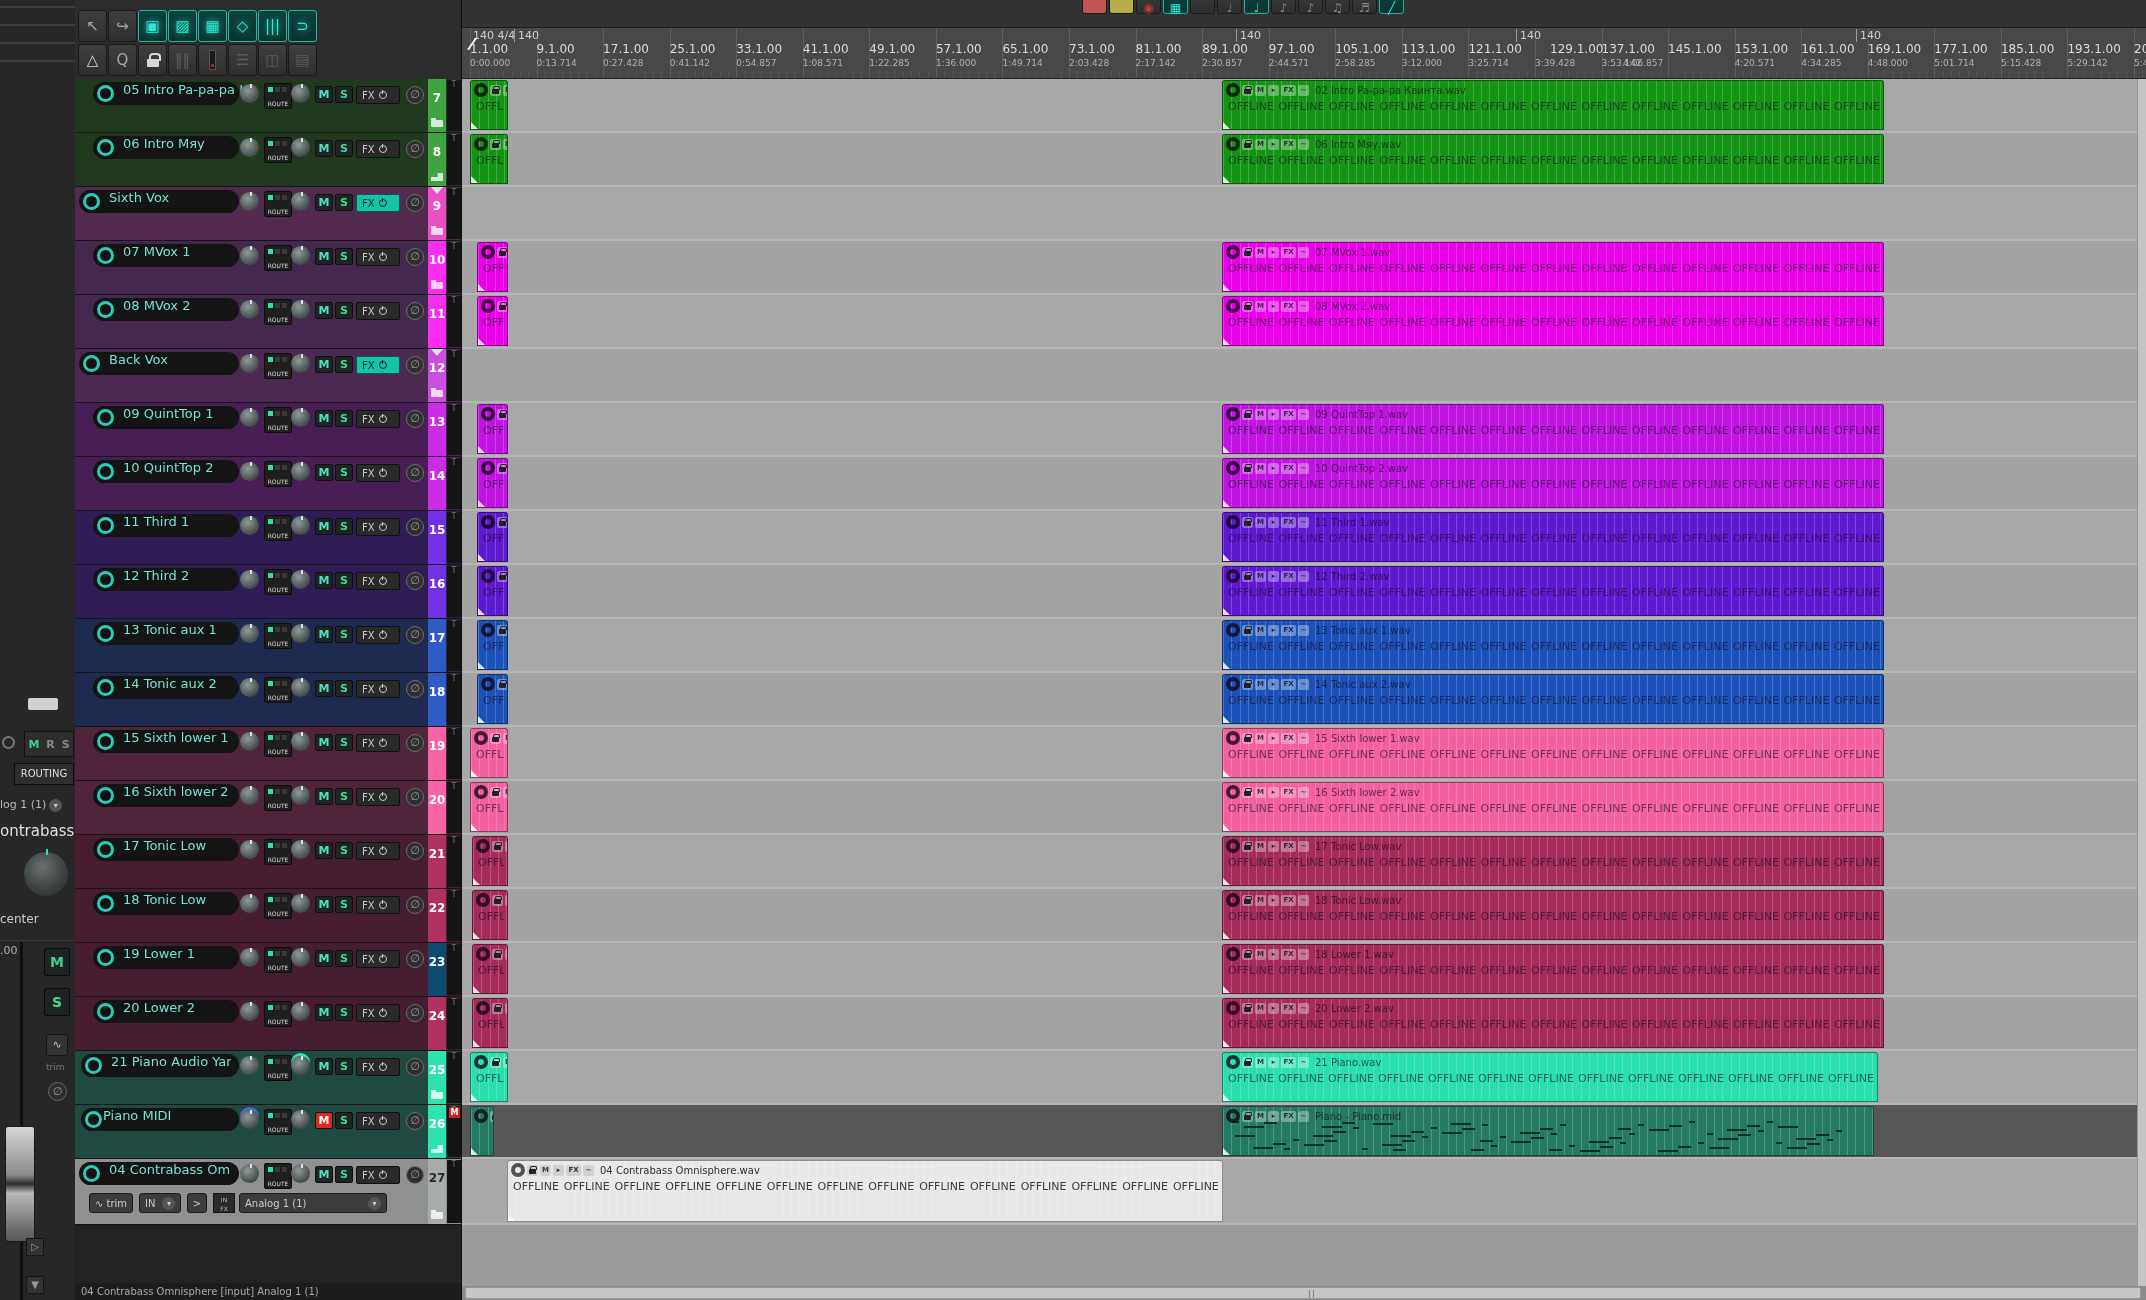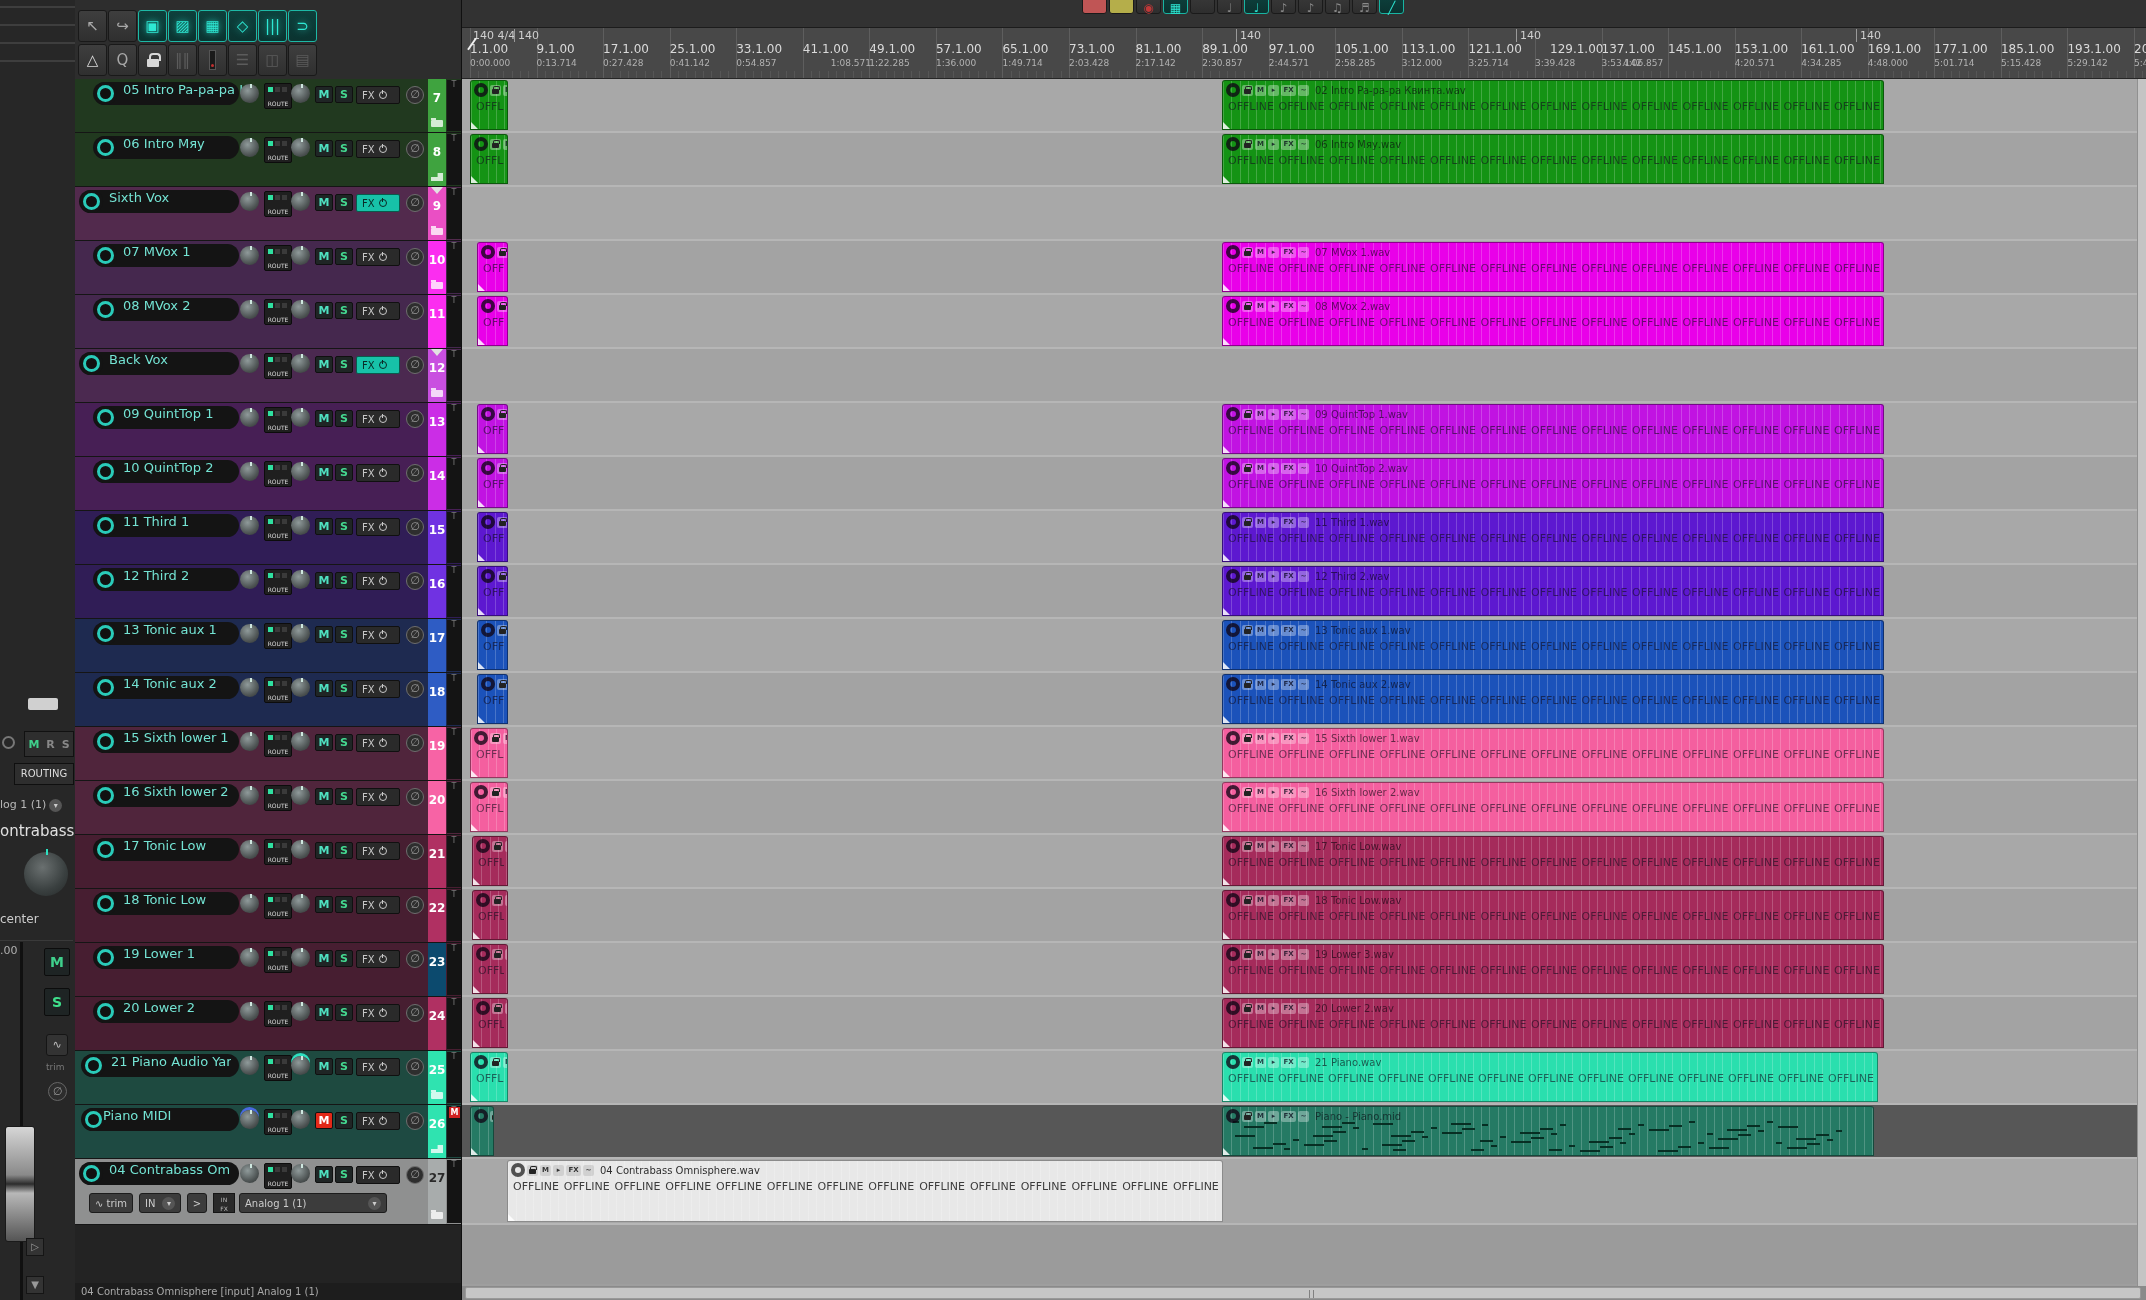--- a/index.html
+++ b/index.html
@@ -228,21 +228,21 @@
       <div class="rtime" style="left: 8px;">0:00.000</div>
       <div class="rbar" style="left: 74.56px;">9.1.00</div>
       <div class="rtime" style="left: 74.56px;">0:13.714</div>
       <div class="rbar" style="left: 141.12px;">17.1.00</div>
       <div class="rtime" style="left: 141.12px;">0:27.428</div>
       <div class="rbar" style="left: 207.68px;">25.1.00</div>
       <div class="rtime" style="left: 207.68px;">0:41.142</div>
       <div class="rbar" style="left: 274.24px;">33.1.00</div>
       <div class="rtime" style="left: 274.24px;">0:54.857</div>
       <div class="rbar" style="left: 340.8px;">41.1.00</div>
-      <div class="rtime" style="left: 340.8px; margin-left: 28px;">1:08.571</div>
+      <div class="rtime" style="left: 340.8px;">1:08.571</div>
       <div class="rbar" style="left: 407.36px;">49.1.00</div>
       <div class="rtime" style="left: 407.36px;">1:22.285</div>
       <div class="rbar" style="left: 473.92px;">57.1.00</div>
       <div class="rtime" style="left: 473.92px;">1:36.000</div>
       <div class="rbar" style="left: 540.48px;">65.1.00</div>
       <div class="rtime" style="left: 540.48px;">1:49.714</div>
       <div class="rbar" style="left: 607.04px;">73.1.00</div>
       <div class="rtime" style="left: 607.04px;">2:03.428</div>
       <div class="rbar" style="left: 673.6px;">81.1.00</div>
       <div class="rtime" style="left: 673.6px;">2:17.142</div>
@@ -1296,21 +1296,21 @@
       </div>
     </div>
     <div class="item" style="left: 1222px; top: 944px; width: 662px; height: 50px; background: rgb(165, 43, 91);">
       <div class="ihead">
         <div class="icirc"></div>
         <div class="ic lock"></div>
         <div class="ic">M</div>
         <div class="ic">▸</div>
         <div class="ic wide">FX</div>
         <div class="ic">~</div>
-        <div class="ilabel">19 Lower 3.wav</div>
+        <div class="ilabel">18 Lower 1.wav</div>
       </div>
       <div class="offrow">
         <div class="off">OFFLINE</div>
         <div class="off">OFFLINE</div>
         <div class="off">OFFLINE</div>
         <div class="off">OFFLINE</div>
         <div class="off">OFFLINE</div>
         <div class="off">OFFLINE</div>
         <div class="off">OFFLINE</div>
         <div class="off">OFFLINE</div>

